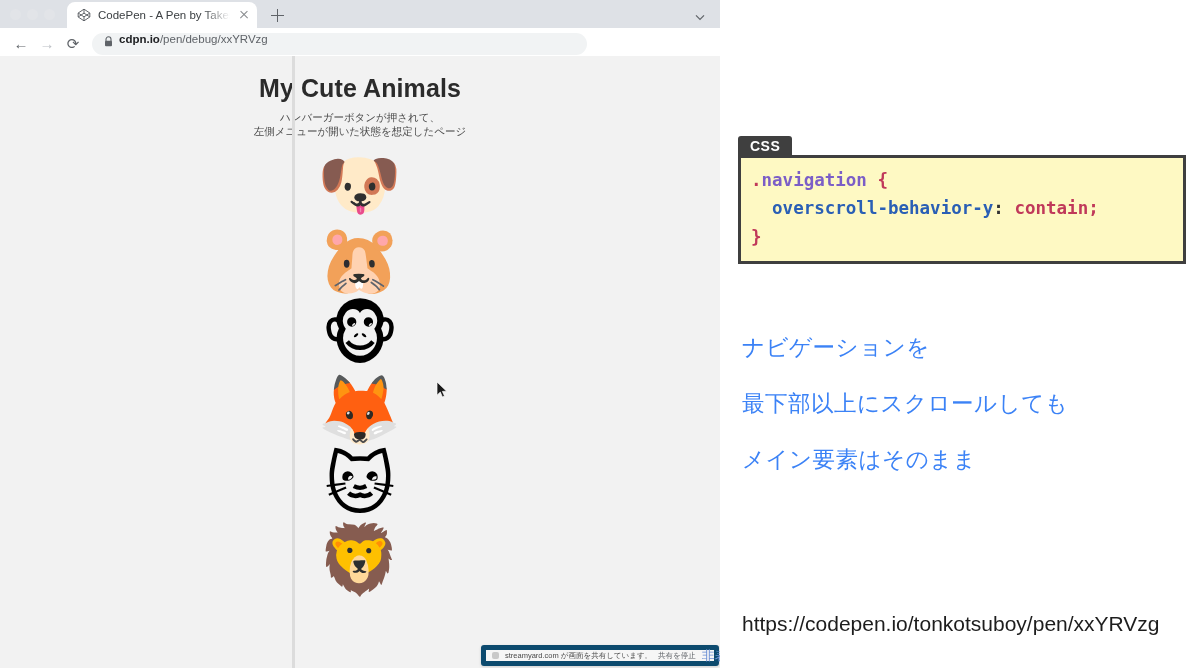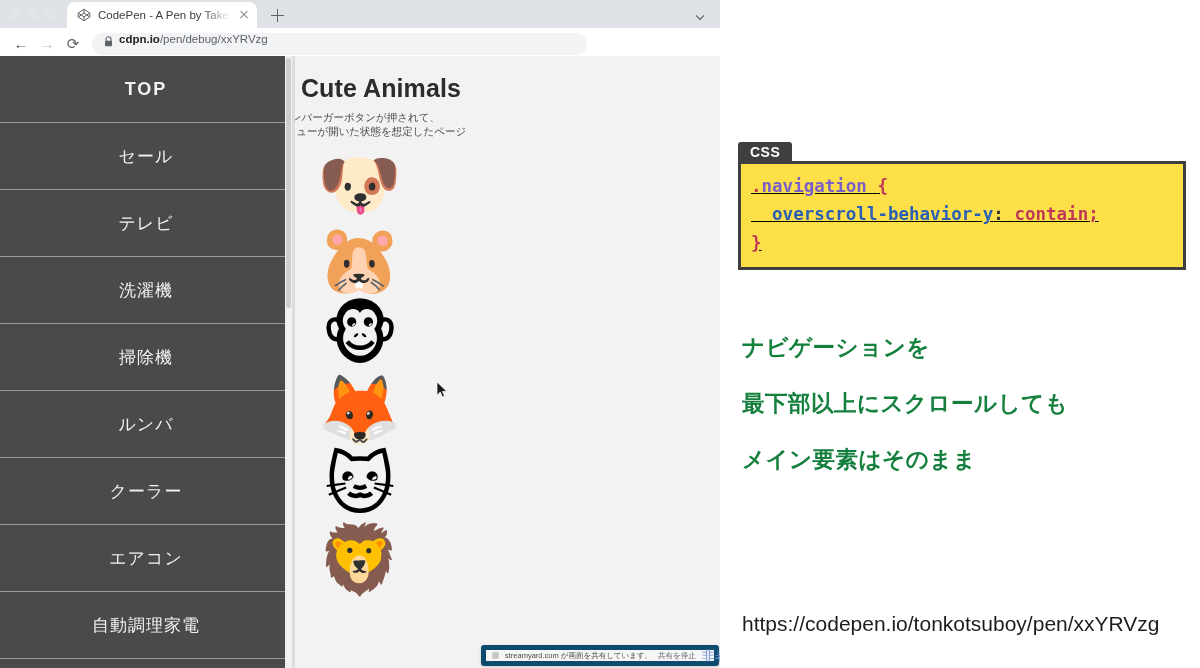--- a/index.html
+++ b/index.html
@@ -143,43 +143,43 @@
   .sharebar .dot { width: 7px; height: 7px; border-radius: 2px; background: #c9c9c9; flex:0 0 7px;}
   .sharebar .msg { font-size: 7.5px; color: #4a4a4a; white-space: nowrap; flex: 1 1 auto; }
   .sharebar .stop { font-size: 7.5px; color: #5f6368; white-space: nowrap; }
   .sharebar .hide { font-size: 13px; color: #6b8fd4; white-space: nowrap; }
 
   
   .slide {
     position: absolute; left: 720px; top: 0; width: 480px; height: 668px;
     background: #ffffff;
   }
-  .codebox { position: absolute; left: 18px; top: 142px; width: 448px; text-decoration: underline; }
+  .codebox { position: absolute; left: 18px; top: 136px; width: 448px; }
   .code-tab {
     display: inline-block; background: #3f3f3f; color: #ffffff;
     font-size: 14px; font-weight: 700; padding: 2px 12px 2px 12px;
     border-radius: 3px 3px 0 0; letter-spacing: .5px;
   }
   .code-body {
-    border: 3px solid #3f3f3f; background: #fde047;
+    border: 3px solid #3f3f3f; background: #fef9c3;
     padding: 8px 10px 10px 10px; margin-top: -1px;
     font-family: "DejaVu Sans Mono", "Liberation Mono", monospace;
     font-size: 17.5px; font-weight: 700; line-height: 1.62;
     white-space: pre; color: #222;
   }
   .c-dot { color: #c0395a; }
   .c-sel { color: #7b5ec7; }
   .c-brace { color: #c0395a; }
   .c-prop { color: #2a5fb5; }
   .c-colon { color: #333; }
   .c-val { color: #c0395a; }
 
   .caption {
     position: absolute; left: 22px; width: 450px;
-    font-size: 22.5px; color: #15803d; letter-spacing: .5px; font-weight: bold;
+    font-size: 22.5px; color: #3b82f6; letter-spacing: .5px;
   }
   .caption.l1 { top: 332px; }
   .caption.l2 { top: 388px; }
   .caption.l3 { top: 444px; }
 
   .permalink {
     position: absolute; left: 22px; top: 612px; width: 460px;
     font-size: 21px; color: #1d1d1d; white-space: nowrap;
   }
 </style>
@@ -273,34 +273,20 @@
         <div class="animal">🐶</div>
         <div class="animal">🐹</div>
         <div class="animal">🐵</div>
         <div class="animal">🦊</div>
         <div class="animal">🐱</div>
         <div class="animal">🦁</div>
       </div>
 
       <div class="nav-edge"></div>
 
-      <nav class="navigation">
-        <div class="nav-item top">TOP</div>
-        <div class="nav-item">セール</div>
-        <div class="nav-item">テレビ</div>
-        <div class="nav-item">洗濯機</div>
-        <div class="nav-item">掃除機</div>
-        <div class="nav-item">ルンバ</div>
-        <div class="nav-item">クーラー</div>
-        <div class="nav-item">エアコン</div>
-        <div class="nav-item">自動調理家電</div>
-        <div class="nav-scrollbar">
-            <i></i>
-          </div>
-      </nav>
 
       <span class="cursor" style="left:436px; top:325px;">
         <svg width="12" height="18" viewBox="0 0 12 18">
           <path d="M1 1 1 14.2 4.3 11.1 6.4 15.9 8.5 15 6.4 10.4 10.6 10.2z" fill="#1a1a1a" stroke="#fff" stroke-width=".7"></path>
         </svg>
       </span>
     </div>
   </div>
 
   <div class="sharebar">

